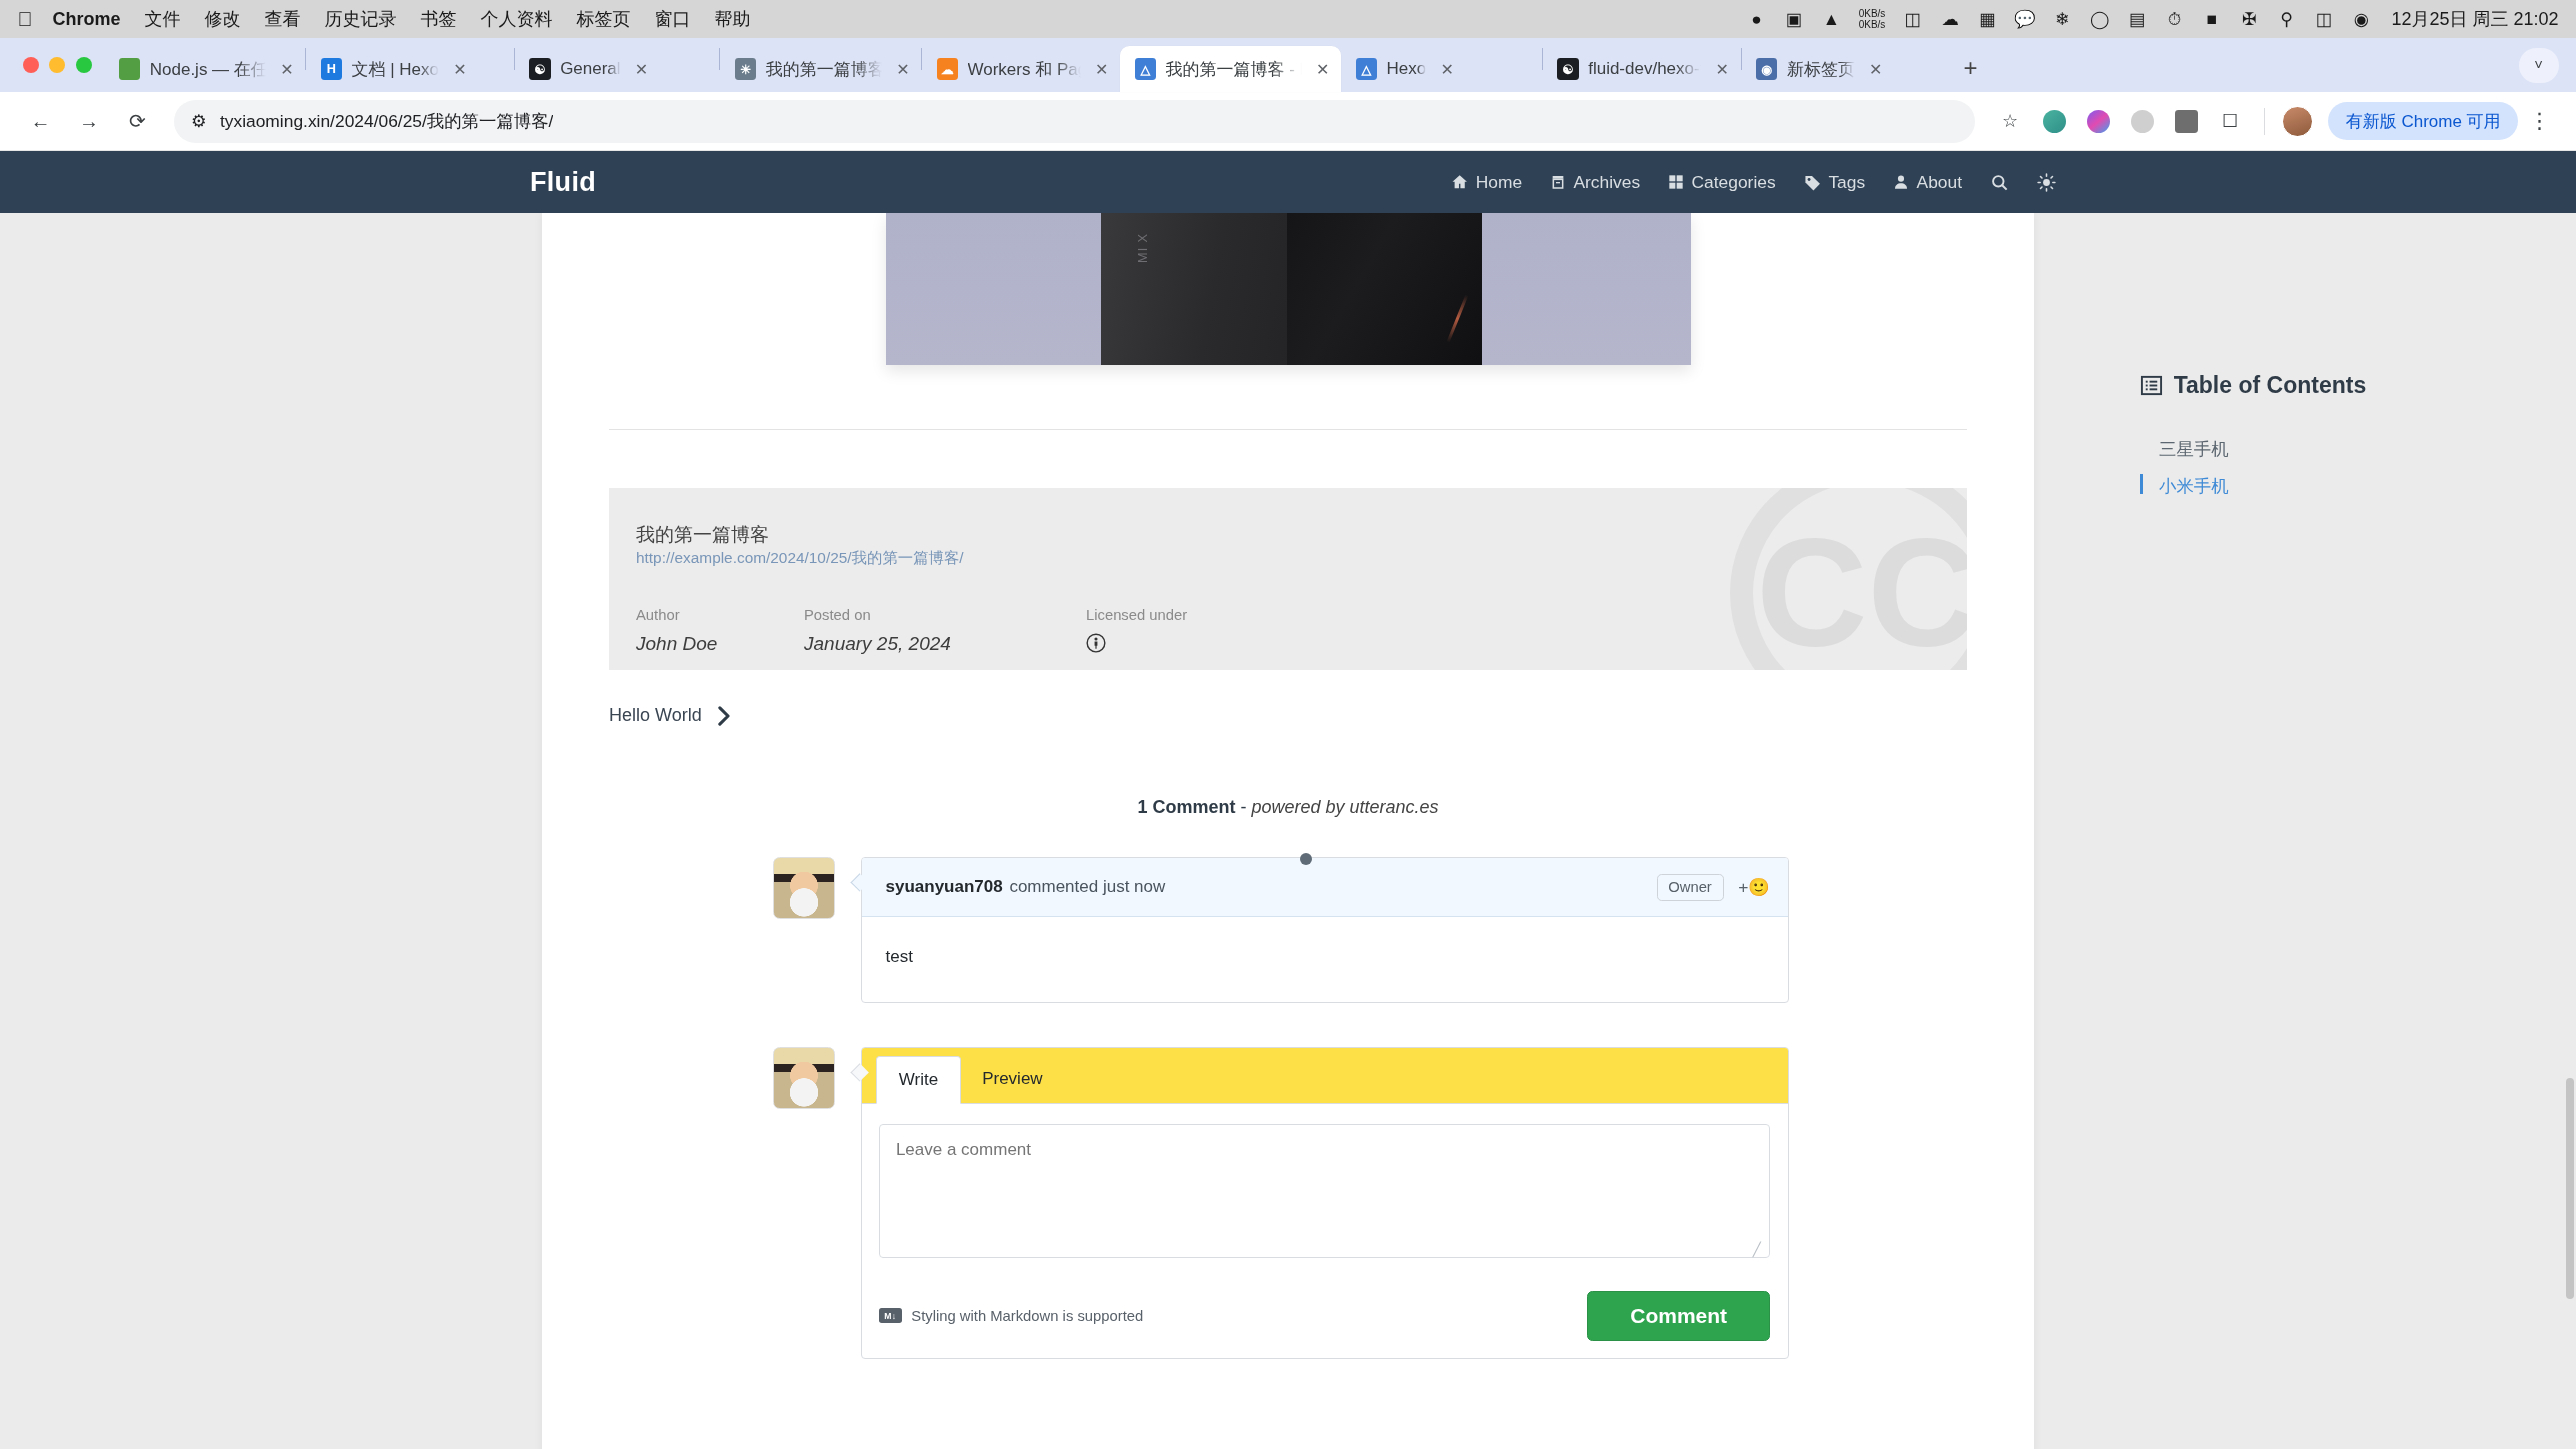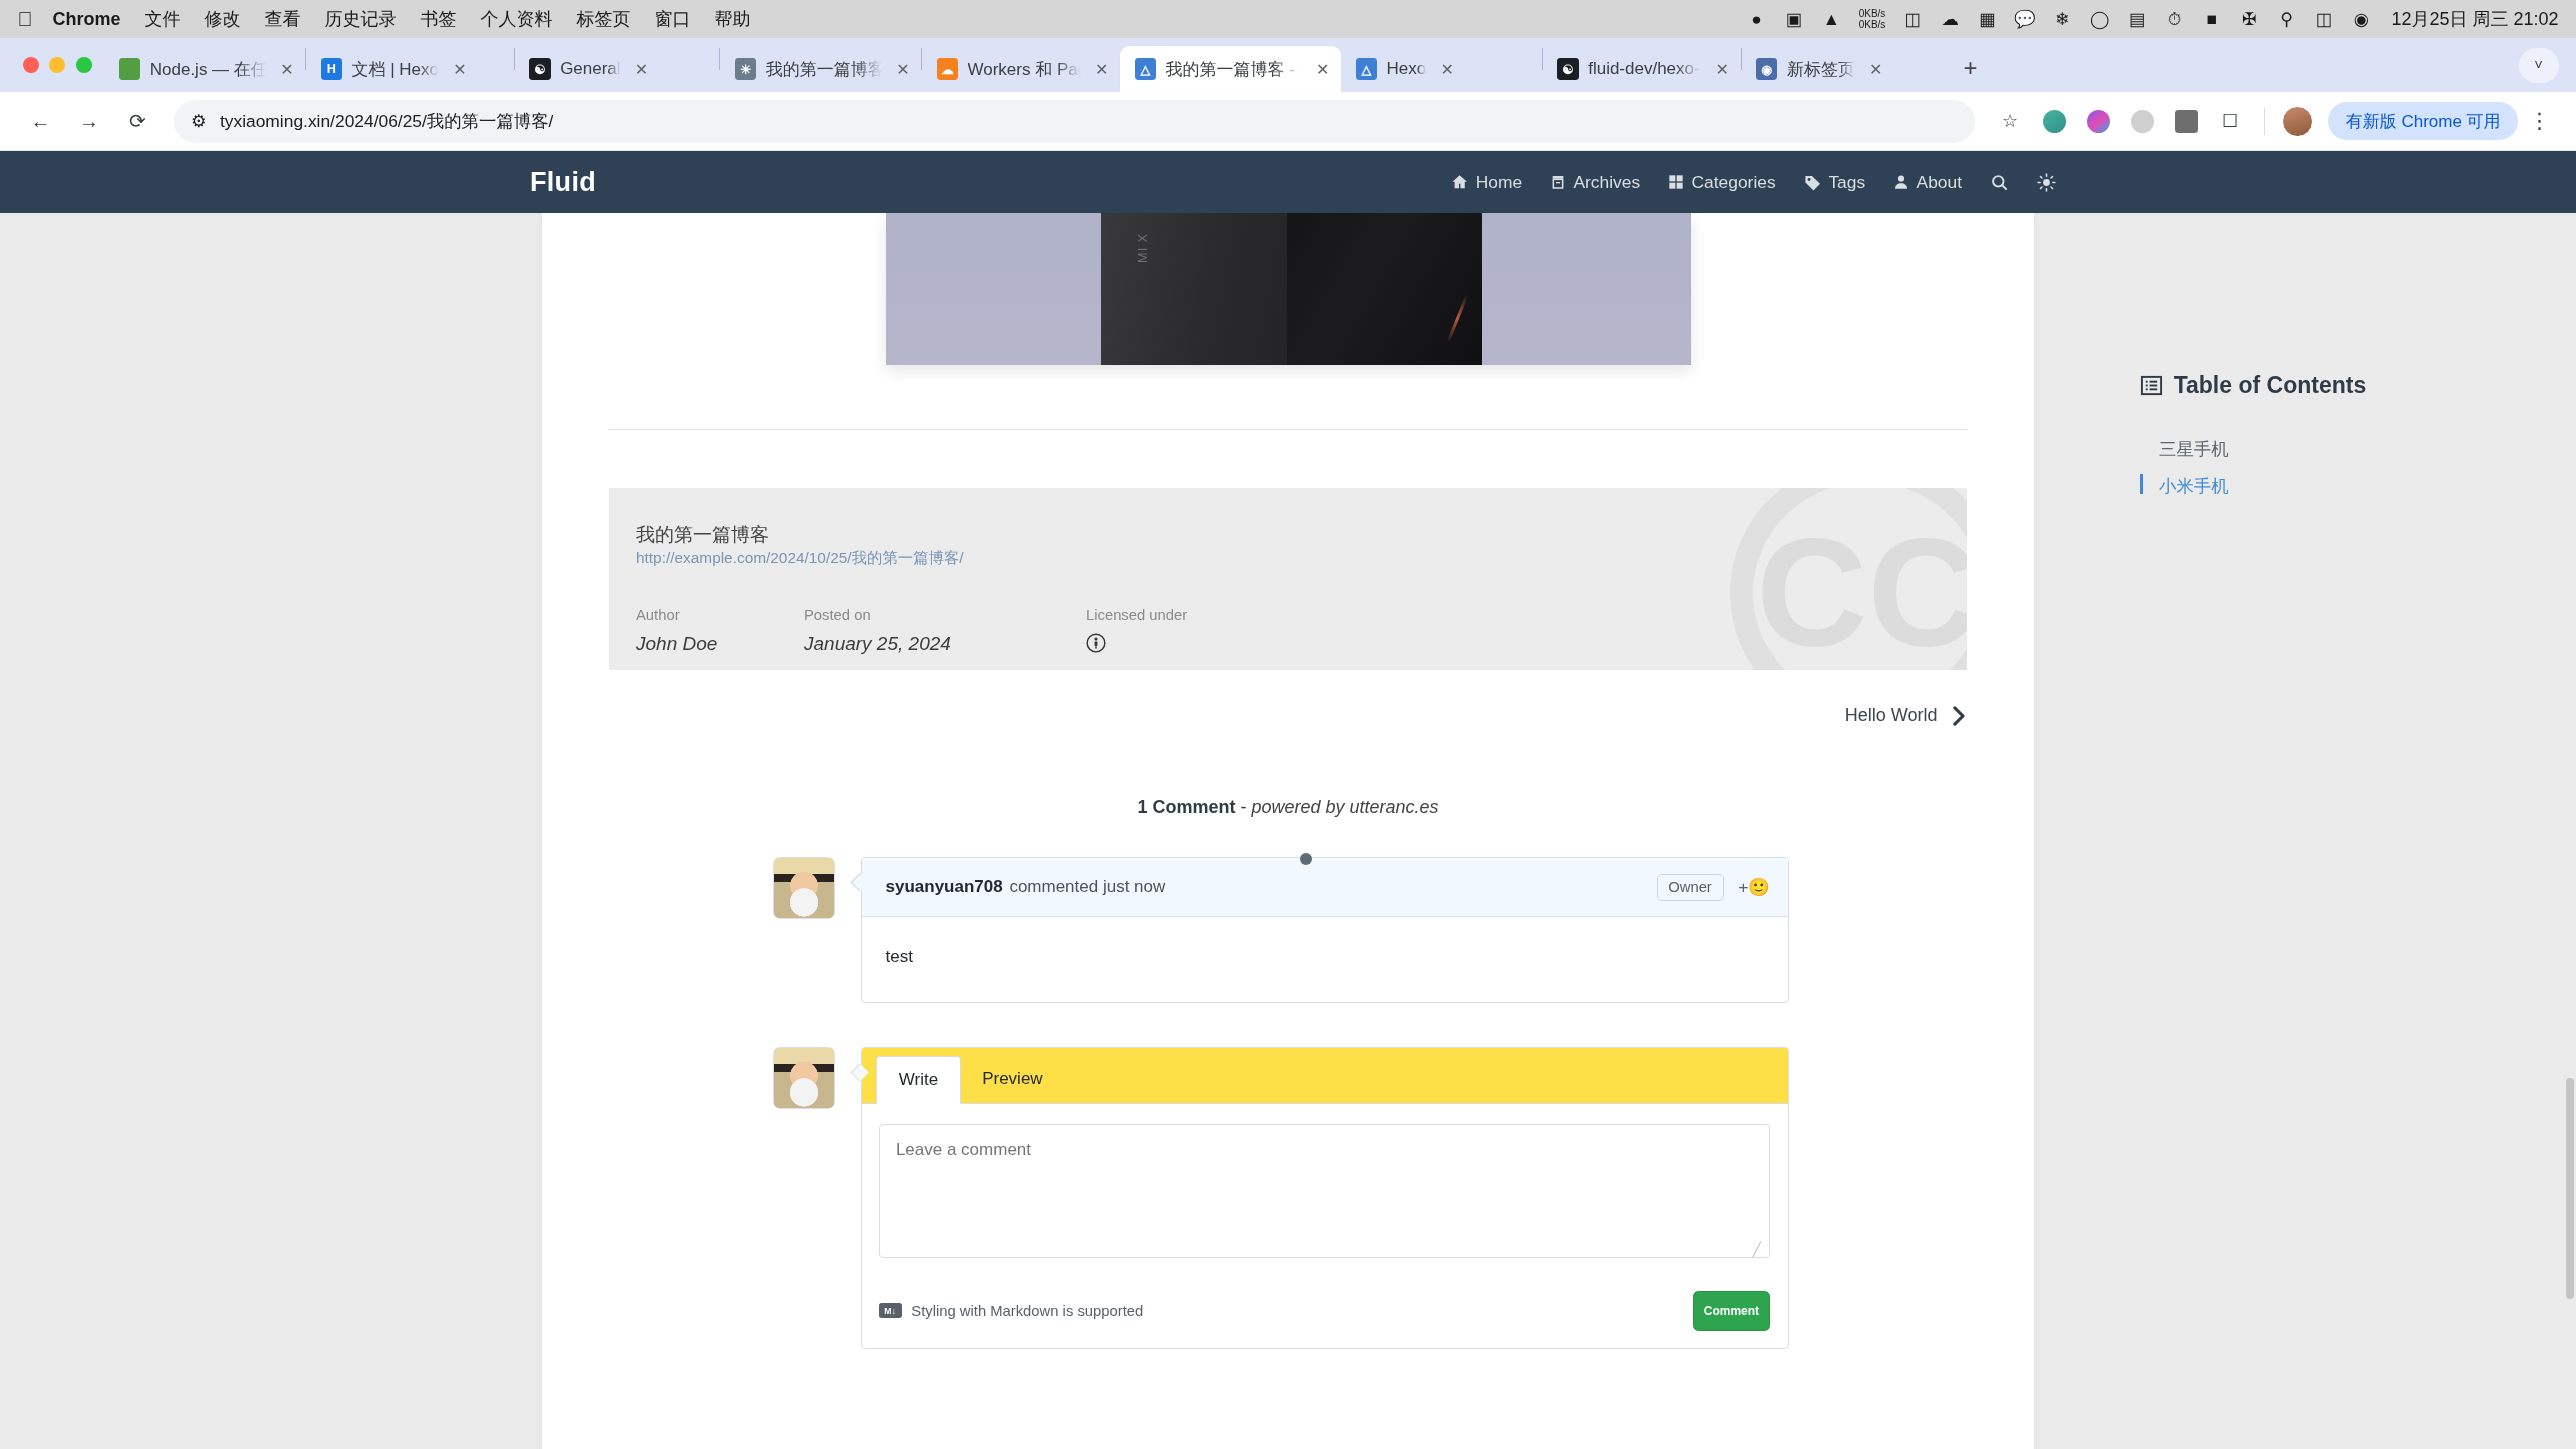--- a/index.html
+++ b/index.html
@@ -252,21 +252,21 @@
     border-radius: 50%;
     border: 23px solid #e0e0e0;
     display: flex; align-items: center; justify-content: center;
     gap: 2.7px;
   }
   .cc-mark span { font-size: 154px; color: #dcdcdc; font-weight: bold; line-height: .9;
                   font-family: "Liberation Sans", sans-serif; }
 
   
   .nextpost {
-    display: flex; justify-content: flex-end; align-items: center;
+    display: flex; align-items: center;
     gap: 14.8px;
     margin: 35px 67px 0 67px;
     font-size: 18px; color: #3a4552;
   }
 
   
   .comments { margin-top: 71px; padding-bottom: 94px; }
   .comment-head {
     text-align: center; font-size: 18px; color: #2f3b47;
   }
@@ -368,22 +368,22 @@
     width: 23px; height: 14.8px; border-radius: 2.7px; background: #586069;
     color: #fff; font-size: 8.7px; font-weight: bold;
     display: inline-flex; align-items: center; justify-content: center;
     letter-spacing: 0.3px;
   }
   .btn-comment {
     margin-left: auto;
     background: #2ea44f; color: #fff;
     border: 0.7px solid #2a9147;
     border-radius: 5.4px;
-    padding: 12px 10px;
-    font-size: 12px; font-weight: bold;
+    padding: 12px 42px;
+    font-size: 21px; font-weight: bold;
   }
 
   
   .toc {
     position: absolute;
     left: 2140px; top: 221px;
     width: 376px;
   }
   .toc-title {
     display: flex; align-items: center; gap: 10.7px;

